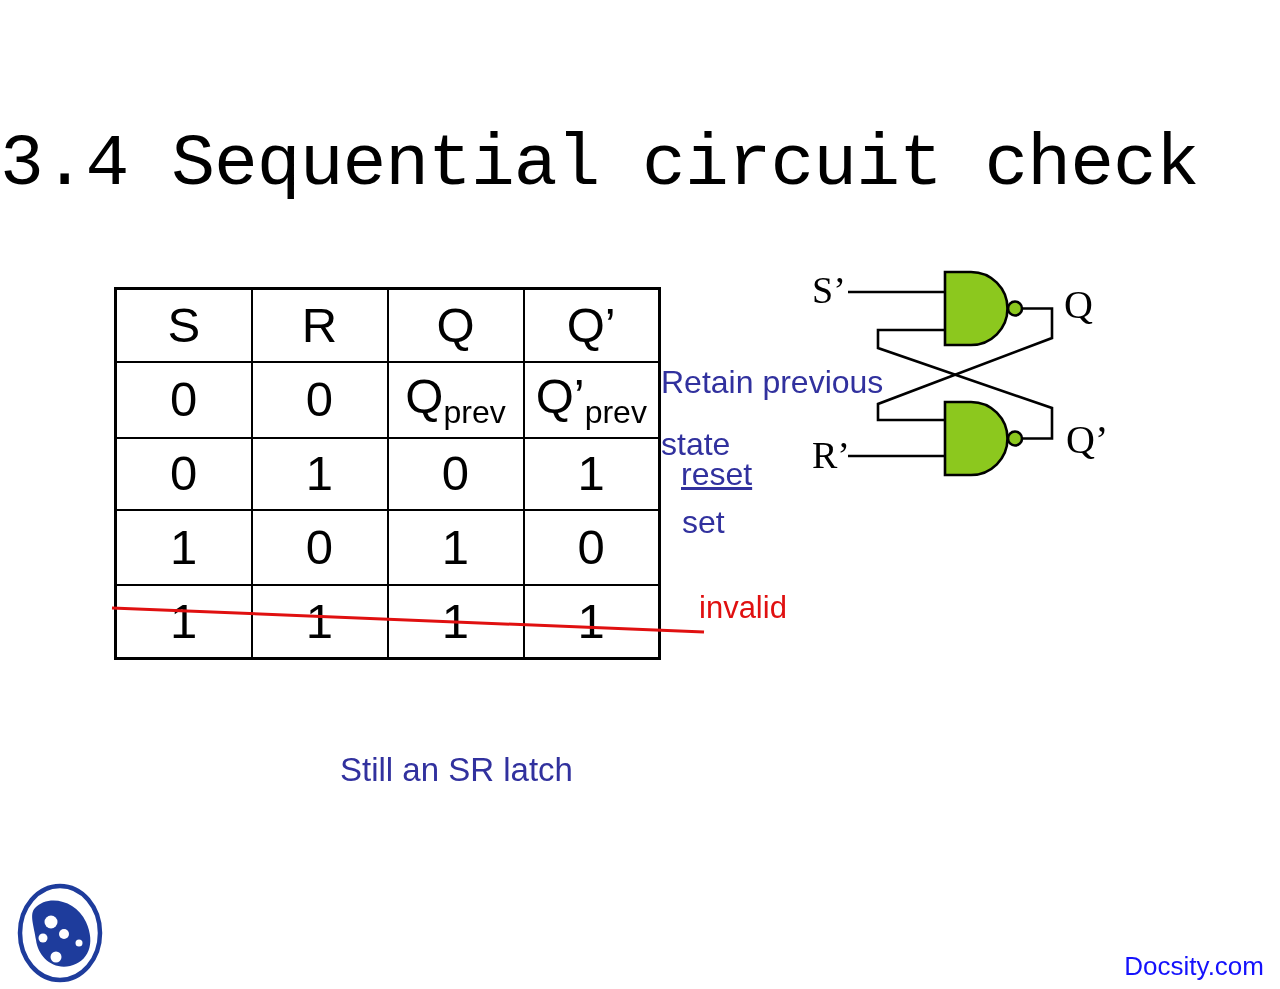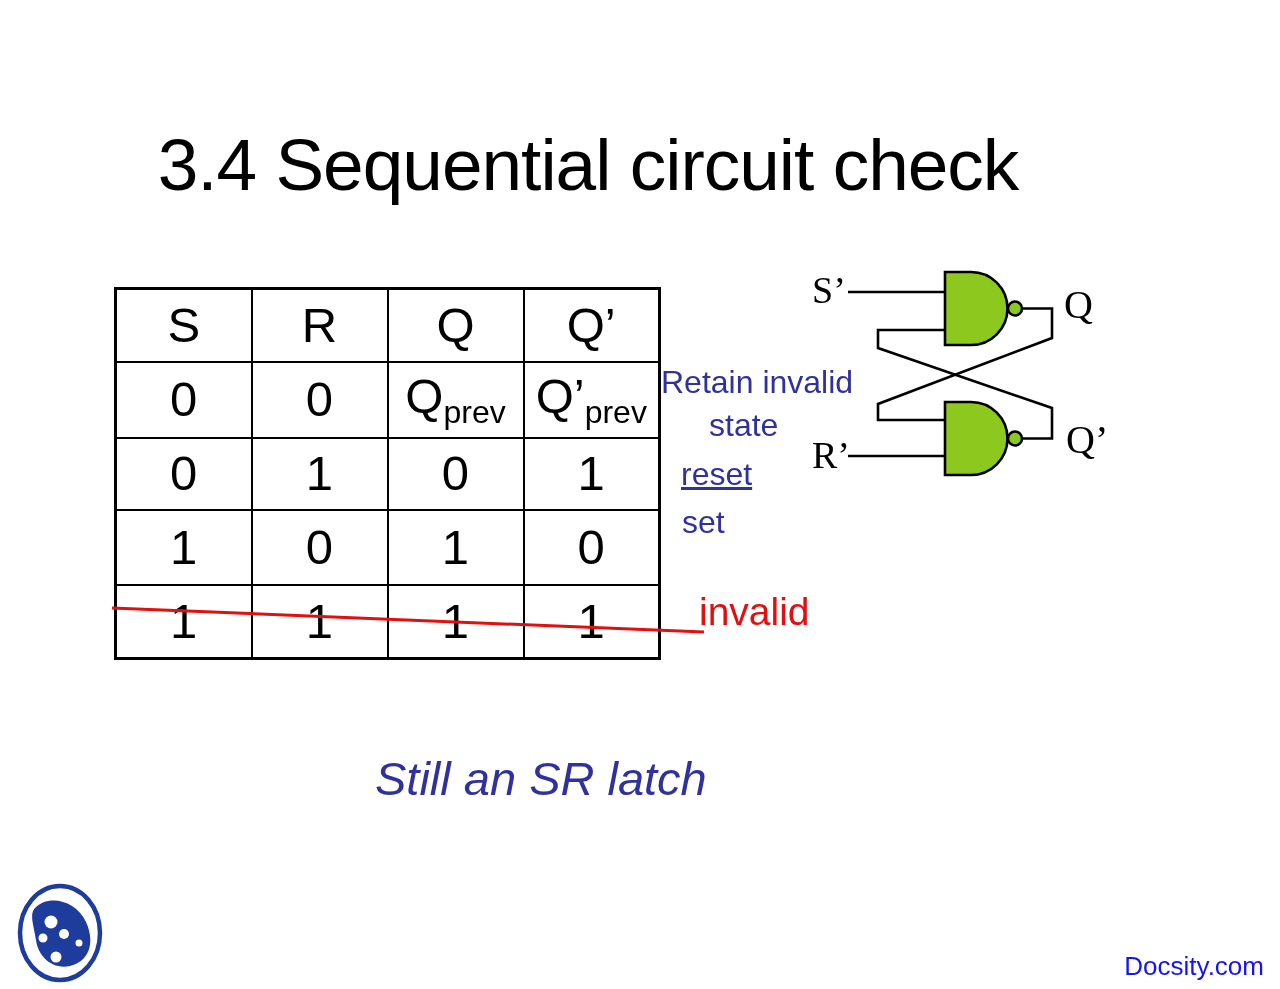--- a/index.html
+++ b/index.html
@@ -11,20 +11,21 @@
   body{
     position:relative;width:1280px;height:989px;background:var(--paper);
     font-family:"Liberation Sans",sans-serif;color:var(--ink);overflow:hidden;
   }
   .abs{position:absolute;}
   
   .title{
     top:126px;left:0;width:1176px;text-align:center;
     font-size:73px;letter-spacing:-1px;line-height:1.06;color:var(--ink);
     white-space:nowrap;
+    font-family:Liberation Mono, monospace;
   }
   
   .ttable-wrap{left:114px;top:287px;}
   table.ttable{
     border-collapse:collapse;table-layout:fixed;width:546px;
     border:3px solid var(--ink);
   }
   table.ttable td,table.ttable th{
     border:2px solid var(--ink);
     width:136px;text-align:center;vertical-align:middle;
@@ -36,32 +37,32 @@
   tr.r-reset td{height:72px;}
   tr.r-set td{height:75px;}
   tr.r-invalid td{height:74px;}
   .sub{font-size:32px;vertical-align:-10px;letter-spacing:0;}
   
   .strike-svg{left:105px;top:598px;pointer-events:none;}
   .strike-svg line{stroke:var(--red);stroke-width:3;}
   
   .note{font-size:32px;line-height:1;color:var(--blue);white-space:nowrap;}
   .note-hold1{left:661px;top:366px;}
-  .note-hold2{left:661px;top:409px;margin-left:48px;}
+  .note-hold2{left:661px;top:428px;}
   .note-reset{left:681px;top:458px;text-decoration:underline;}
   .note-set{left:682px;top:506px;}
-  .note-invalid{left:699px;top:592px;font-size:39px;color:var(--red);}
+  .note-invalid{left:699px;top:592px;font-size:31px;color:var(--red);}
   
   .circuit-svg{left:800px;top:258px;}
   .gate{fill:var(--gate-green);stroke:var(--ink);stroke-width:2.6;}
   .wire{fill:none;stroke:var(--ink);stroke-width:2.6;}
   .pinlabel{font-family:"Liberation Serif",serif;fill:var(--ink);font-size:38px;}
   .outlabel{font-family:"Liberation Serif",serif;fill:var(--ink);font-size:40px;}
   
-  .caption{left:375px;top:751px;font-size:47px;color:var(--blue);white-space:nowrap;font-style:italic;}
+  .caption{left:340px;top:751px;font-size:33px;color:var(--blue);white-space:nowrap;}
   
   .logo-svg{left:16px;top:882px;}
   .logo-ring{fill:#ffffff;stroke:var(--logo-blue);stroke-width:4.5;}
   .logo-blob{fill:var(--logo-blue);stroke:none;}
   .logo-dot{fill:#ffffff;}
   .brand{right:16px;top:951px;font-size:26px;color:var(--docsity-blue);white-space:nowrap;}
 </style>
 </head>
 <body>
 
@@ -101,21 +102,21 @@
       <td>1</td>
     </tr>
   </tbody>
     </table>
 </div>
 
 <svg class="abs strike-svg" width="610" height="42">
   <line x1="7" y1="10" x2="599" y2="34"></line>
 </svg>
 
-<div class="abs note note-hold1">Retain invalid</div>
+<div class="abs note note-hold1">Retain previous</div>
 <div class="abs note note-hold2">state</div>
 <div class="abs note note-reset">reset</div>
 <div class="abs note note-set">set</div>
 <div class="abs note note-invalid">invalid</div>
 
 <svg class="abs circuit-svg" width="320" height="235" viewBox="800 258 320 235">
 
   <path class="wire" d="M848,292 L945,292"></path>
   <path class="wire" d="M848,456 L945,456"></path>
 

